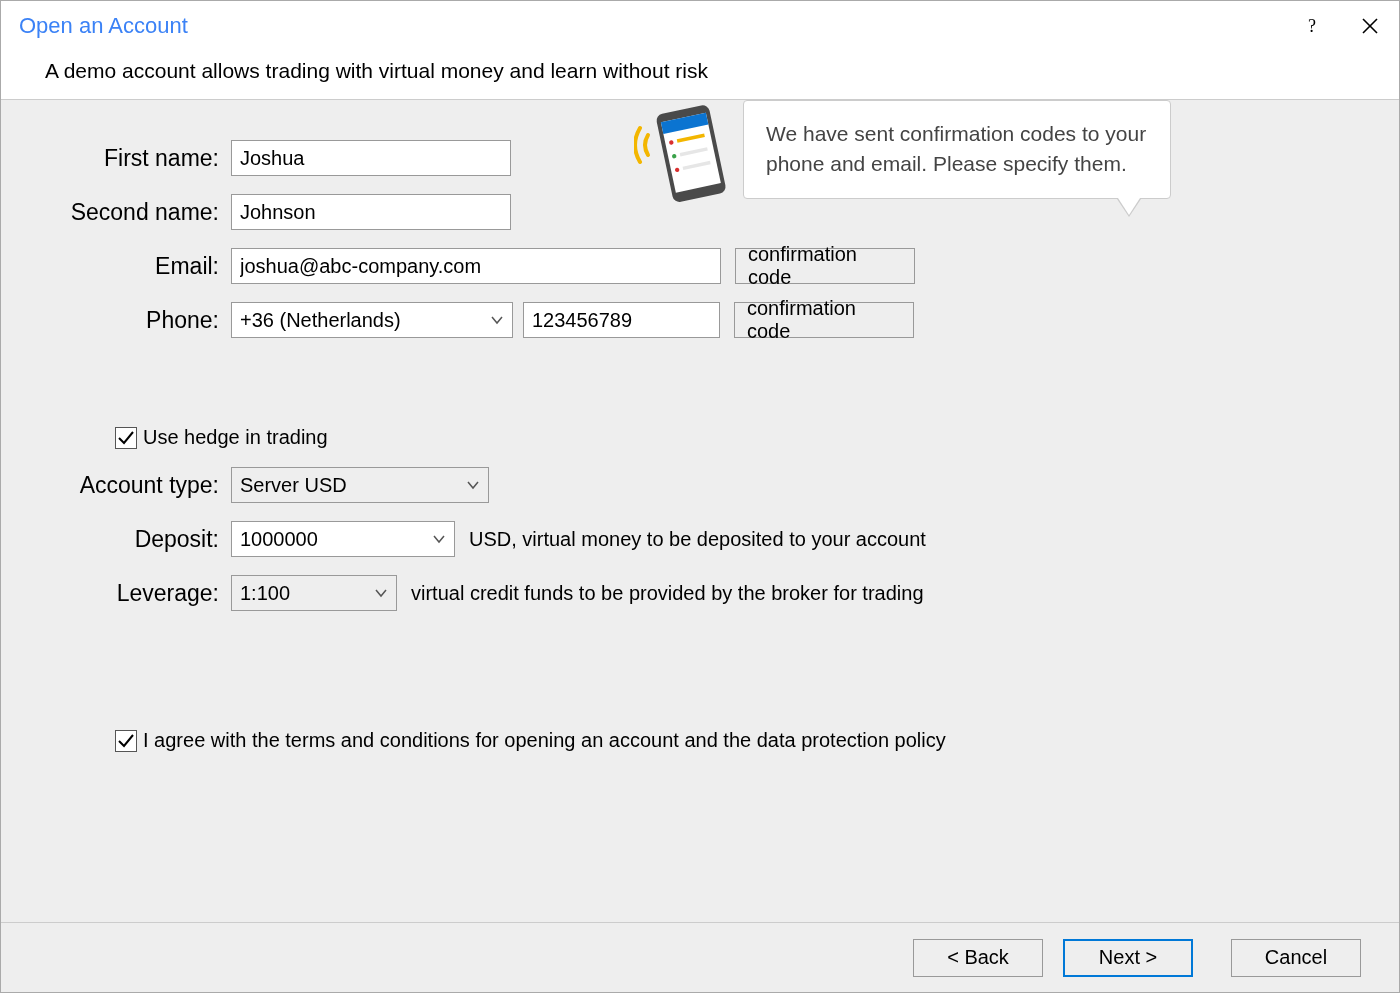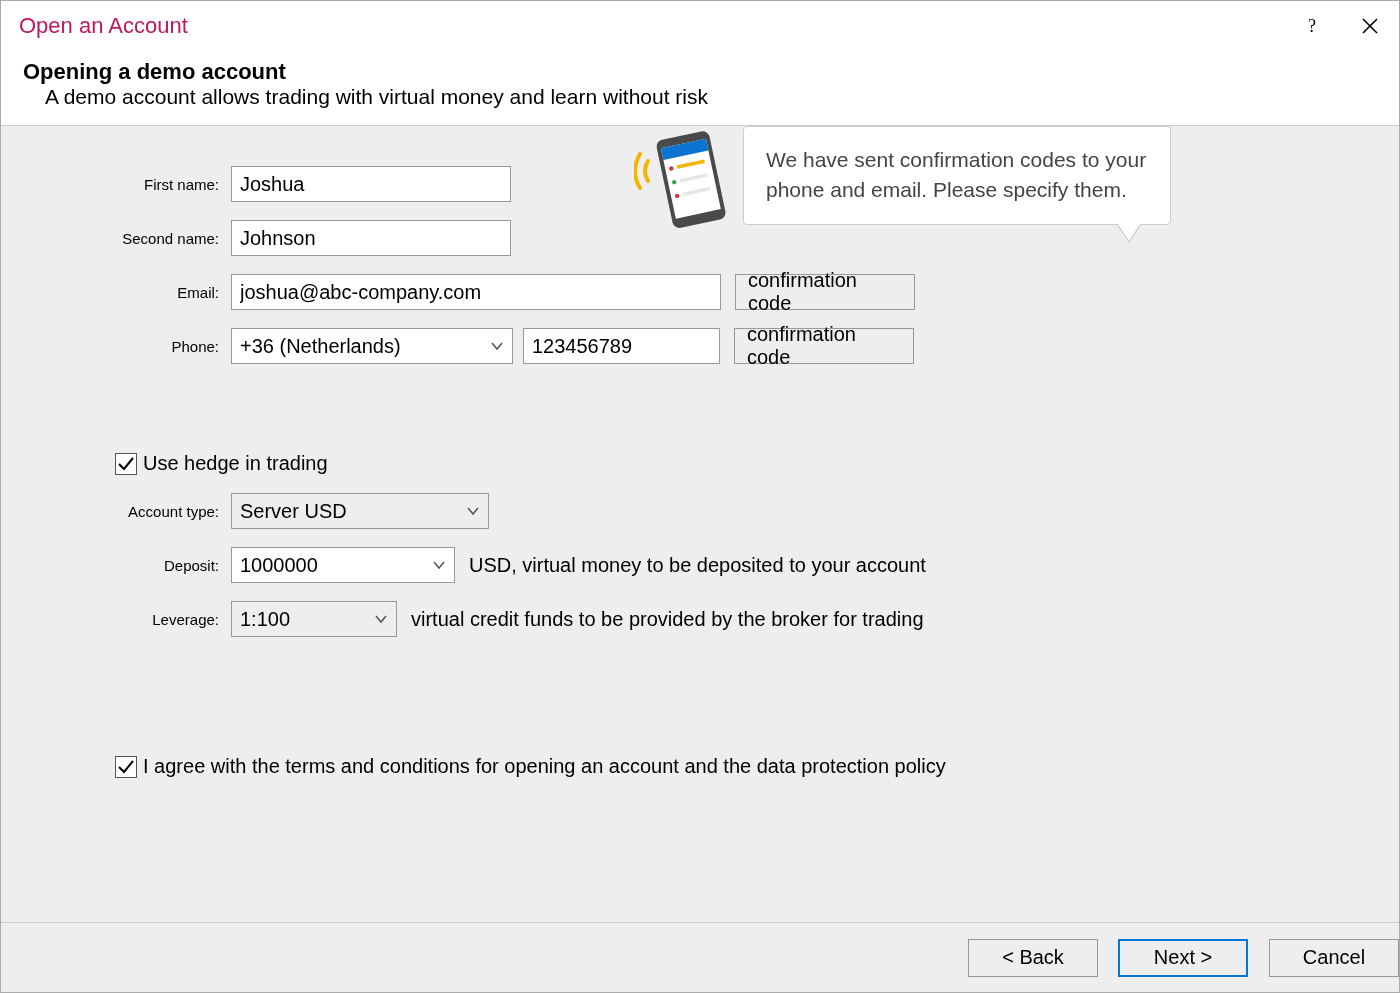--- a/index.html
+++ b/index.html
@@ -25,21 +25,21 @@
     .titlebar {
       display: flex;
       align-items: center;
       padding: 0 0 0 18px;
       height: 50px;
       background: #ffffff;
     }
     .titlebar-title {
       flex: 1;
       font-size: 22px;
-      color: #be185d;
+      color: #3b82f6;
     }
     .titlebar-btn {
       width: 58px;
       height: 50px;
       display: flex;
       align-items: center;
       justify-content: center;
       cursor: pointer;
     }
     .titlebar-btn svg { width: 16px; height: 16px; }
@@ -69,21 +69,21 @@
       position: relative;
     }
     .form-row {
       display: flex;
       align-items: center;
       margin-bottom: 18px;
     }
     .form-label {
       width: 200px;
       text-align: right;
-      font-size: 15px;
+      font-size: 23px;
       color: #000;
       padding-right: 12px;
     }
     .text-input {
       height: 36px;
       border: 1px solid #999;
       background: #ffffff;
       font-size: 20px;
       padding: 0 8px;
       font-family: inherit;
@@ -181,20 +181,21 @@
       position: absolute;
       right: 665px;
       top: 0;
     }
     .footer {
       height: 70px;
       background: #eeeeee;
       display: flex;
       align-items: center;
       justify-content: flex-end;
+      padding-right: 38px;
       gap: 20px;
       border-top: 1px solid #ccc;
     }
     .footer-btn {
       width: 130px;
       height: 38px;
       border: 1px solid #999;
       background: #eeeeee;
       font-size: 20px;
       font-family: inherit;
@@ -219,21 +220,20 @@
     </div>
     <div class="titlebar-btn">
       <svg viewBox="0 0 16 16">
         <line x1="1" y1="1" x2="15" y2="15" stroke="#000" stroke-width="1.6"></line>
         <line x1="15" y1="1" x2="1" y2="15" stroke="#000" stroke-width="1.6"></line>
       </svg>
     </div>
   </div>
 
   <div class="subheader">
-    <div class="subheader-title">Opening a demo account</div>
     <div class="subheader-desc">A demo account allows trading with virtual money and learn without risk</div>
   </div>
   <div class="divider"></div>
 
   <div class="body">
 
     <div class="phone-illustration">
       <svg width="100" height="110" viewBox="0 0 100 110">
         <g transform="translate(30,8) rotate(-12 30 45)">
           <rect x="0" y="0" width="54" height="90" rx="7" fill="#4a4a4a"></rect>
@@ -342,15 +342,15 @@
         </svg>
       </div>
       <span>I agree with the terms and conditions for opening an account and the data protection policy</span>
     </div>
 
   </div>
 
   <div class="footer">
     <button class="footer-btn">&lt; Back</button>
     <button class="footer-btn primary">Next &gt;</button>
-    <button class="footer-btn" style="margin-left:1px">Cancel</button>
+    <button class="footer-btn" style="margin-left:18px">Cancel</button>
   </div>
 </div>
 
 </body></html>

